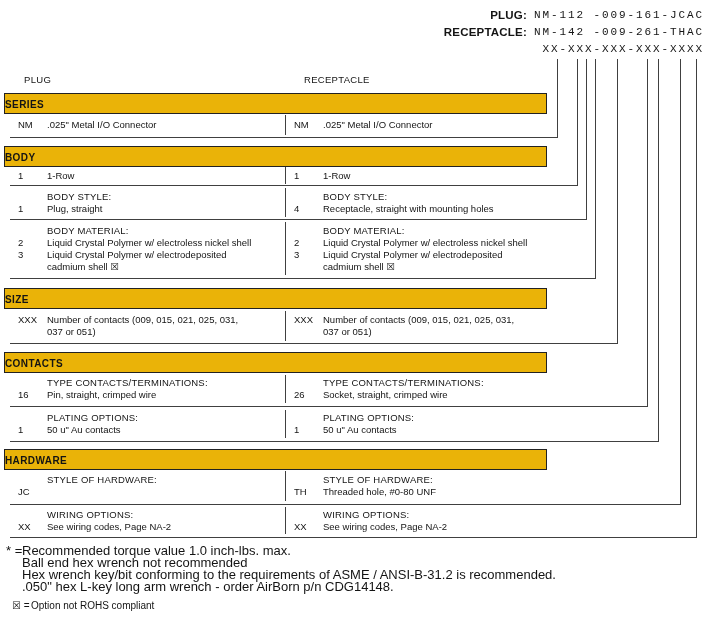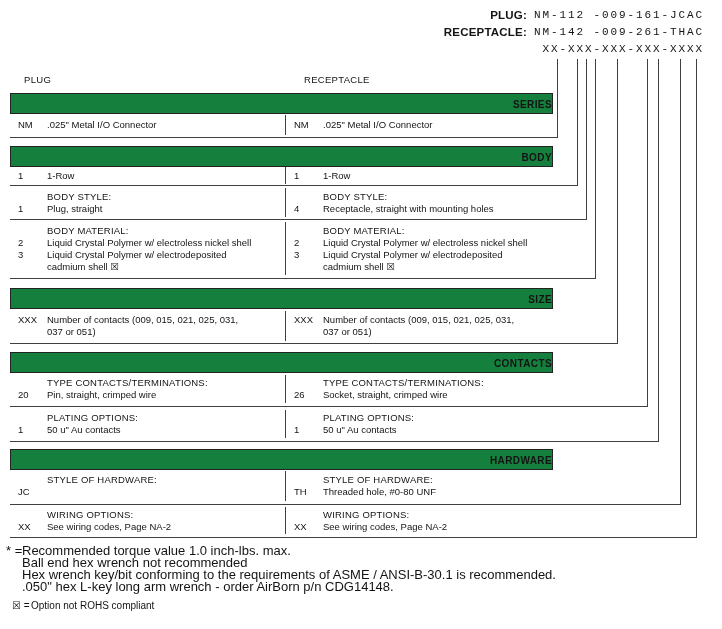--- a/index.html
+++ b/index.html
@@ -23,22 +23,22 @@
   .ls {
     position:absolute; top:59px; left:10px;
     border-right:1px solid #404040; border-bottom:1px solid #404040;
   }
 
   
   .collabel { position:absolute; top:74px; font-size:9.5px; letter-spacing:0.3px; }
 
   
   .secbox {
-    position:absolute; left:10px; width:541px; height:19px;
-    border:1px solid #222; background:#15803d; text-align:right;
+    position:absolute; left:4px; width:541px; height:19px;
+    border:1px solid #222; background:#eab308; text-align:left;
   }
   .secbox span { font-weight:bold; font-size:10px; line-height:19px; letter-spacing:0.4px; }
 
   
   .blk-l, .blk-r { position:absolute; font-size:9.5px; line-height:12px; box-sizing:border-box; }
   .blk-l { left:10px;  width:275px; }
   .blk-r { left:285px; width:268px; border-left:1px solid #404040; }
   .lab { margin-left:37px; white-space:nowrap; letter-spacing:0.2px; }
   .opt { display:flex; }
   .opt .c { flex:0 0 37px; padding-left:8px; box-sizing:border-box; white-space:nowrap; }
@@ -180,21 +180,21 @@
       </span>
     </div>
   </div>
 
   <div class="secbox" style="top:352px;">
     <span>CONTACTS</span>
   </div>
   <div class="blk-l pt2" style="top:375px;height:28px;">
     <div class="lab">TYPE CONTACTS/TERMINATIONS:</div>
     <div class="opt">
-      <span class="c">20</span>
+      <span class="c">16</span>
       <span class="t">Pin, straight, crimped wire</span>
     </div>
   </div>
   <div class="blk-r pt2" style="top:375px;height:28px;">
     <div class="lab">TYPE CONTACTS/TERMINATIONS:</div>
     <div class="opt">
       <span class="c">26</span>
       <span class="t">Socket, straight, crimped wire</span>
     </div>
   </div>
@@ -244,20 +244,20 @@
       <span class="c">XX</span>
       <span class="t">See wiring codes, Page NA-2</span>
     </div>
   </div>
 
   <div class="fns">
     <div class="fnrow">
       <span class="fnpre">* =</span><span>Recommended torque value 1.0 inch-lbs. max.</span>
     </div>
     <div class="fnind">Ball end hex wrench not recommended</div>
-    <div class="fnind">Hex wrench key/bit conforming to the requirements of ASME / ANSI-B-30.1 is recommended.</div>
+    <div class="fnind">Hex wrench key/bit conforming to the requirements of ASME / ANSI-B-31.2 is recommended.</div>
     <div class="fnind">.050" hex L-key long arm wrench - order AirBorn p/n CDG14148.</div>
   </div>
   <div class="rohs">
     <span class="fnpre">☒ =</span><span>Option not ROHS compliant</span>
   </div>
 
 </div>
 
 </body></html>

